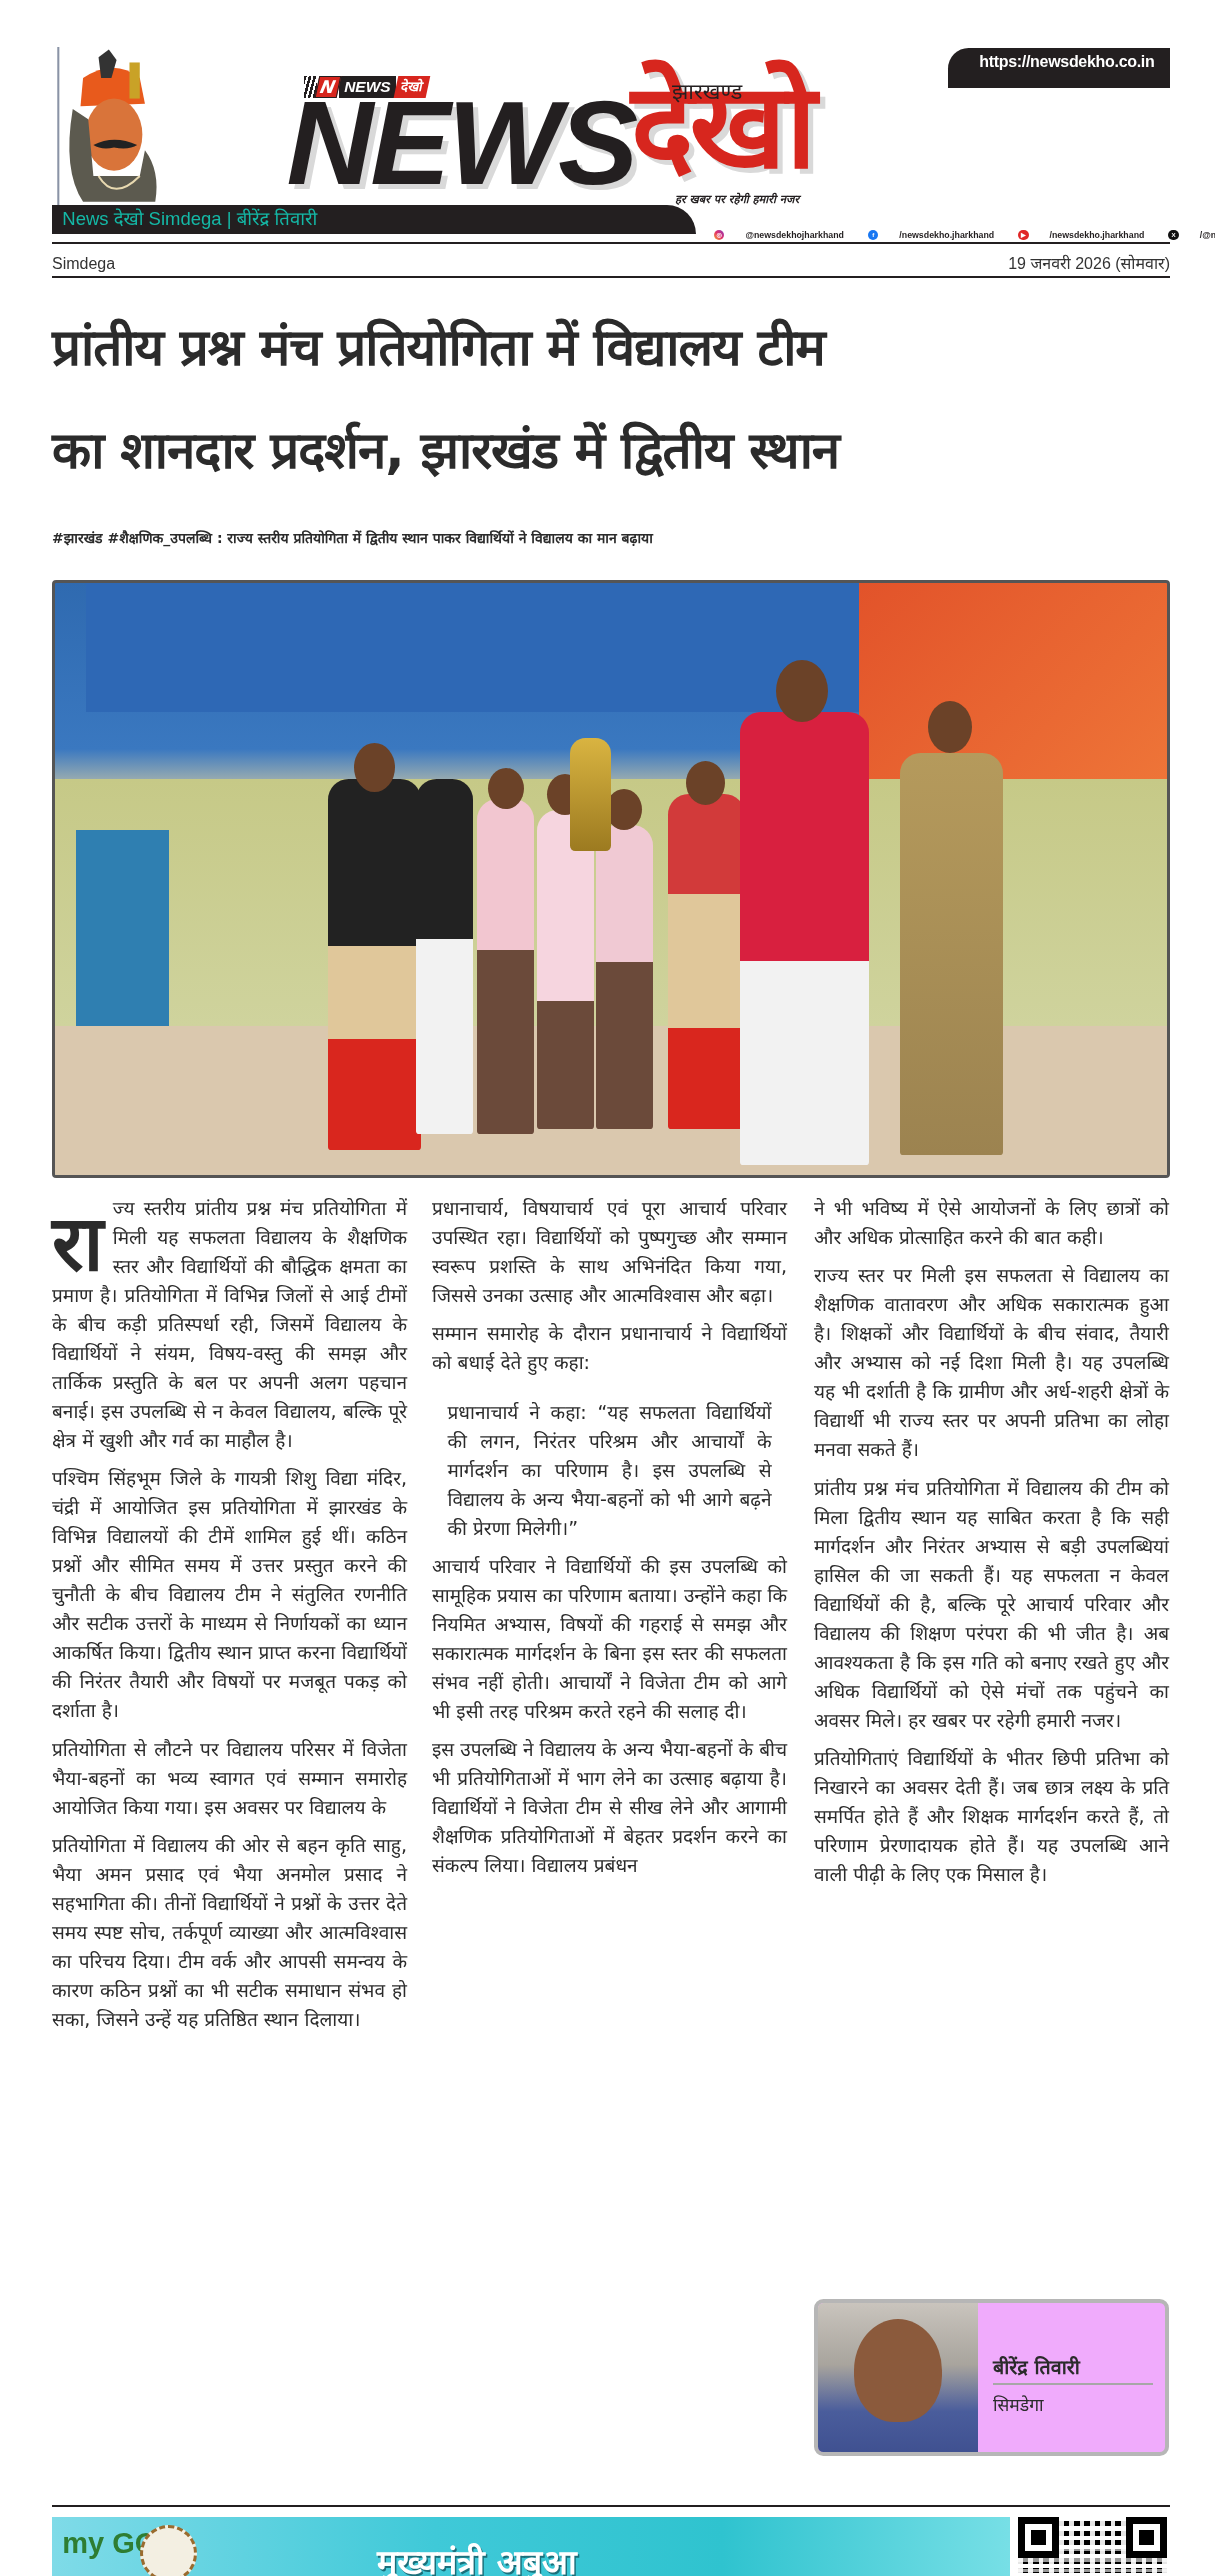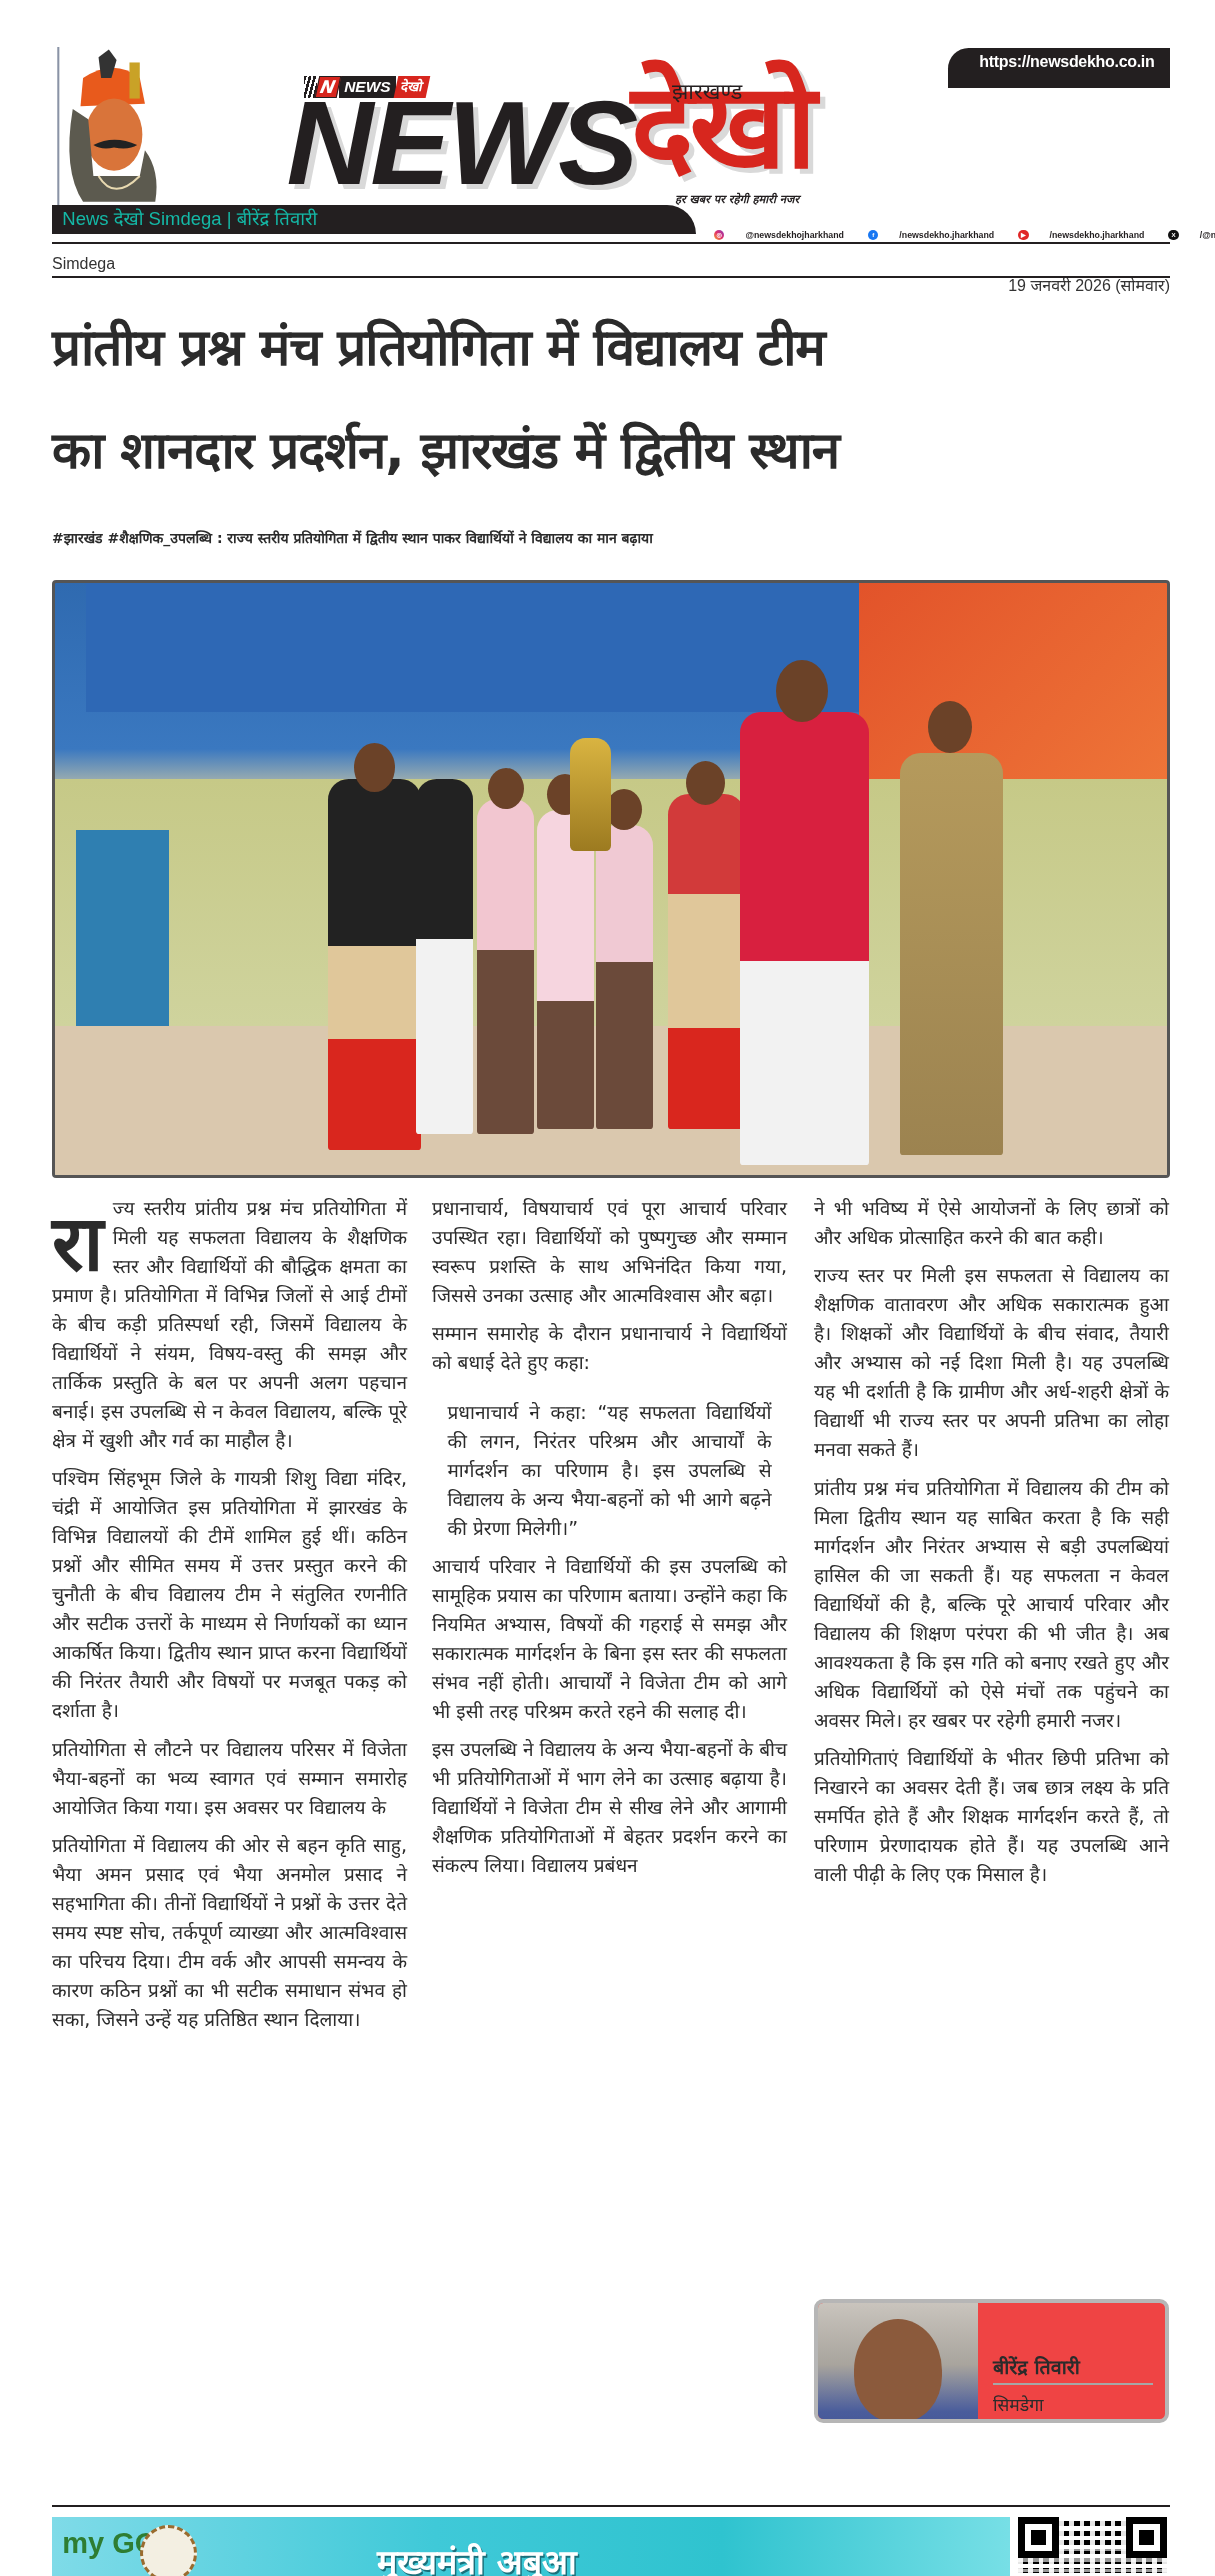--- a/index.html
+++ b/index.html
@@ -25,21 +25,21 @@
   .black-bar span{position:absolute;left:10.3px;top:0;color:#14b8a6;font-size:18.5px;line-height:28px;font-family:"Liberation Sans",sans-serif;}
   .socials{position:absolute;left:711px;top:228px;height:13.4px;display:flex;align-items:center;gap:21px;font-family:"Liberation Sans",sans-serif;font-weight:bold;font-size:8.8px;color:#231f20;}
   .soc-ico{width:10.3px;height:10.3px;border-radius:50%;display:inline-block;color:#fff;font-size:6.2px;line-height:10.3px;text-align:center;margin-left:3.1px;}
   .ico-ig{background:linear-gradient(45deg,#f9a62b,#e1306c,#8a3ab9);}
   .ico-fb{background:#1877f2;}
   .ico-yt{background:#e02626;}
   .ico-x{background:#111;}
   .rule-thin{position:absolute;left:52px;width:1118px;height:1.5px;background:#231f20;}
   .dateline{position:absolute;left:52px;top:252px;width:1118px;height:23px;font-size:16px;line-height:23px;color:#333;font-family:"Liberation Sans",sans-serif;}
   .dateline .loc{position:absolute;left:0;}
-  .dateline .date{position:absolute;right:0;margin-top:22px;}
+  .dateline .date{position:absolute;right:0;}
 
   
   .headline{position:absolute;left:52px;top:296px;width:1123px;font-weight:bold;font-size:51px;line-height:103px;color:#2b2b2b;letter-spacing:-1px;}
   .subhead{position:absolute;left:52px;top:524px;width:1123px;font-weight:bold;font-size:14px;line-height:29px;color:#2b2b2b;}
 
   
   .photo{position:absolute;left:52px;top:580px;width:1118px;height:598px;border:3.1px solid #555;border-radius:4.1px;overflow:hidden;
     background:linear-gradient(180deg,#2f6ab0 0%,#3a78c0 28%,#c9c6a8 36%,#d7d8a0 50%,#bfc79a 62%,#d7ccb5 78%,#e0d3bc 100%);}
   .photo .banner{position:absolute;left:31px;top:0;width:773px;height:129px;background:#2e68b5;}
   .photo .orange{position:absolute;left:804px;top:0;width:319px;height:268px;background:linear-gradient(135deg,#e2532a,#f07a3a);}
@@ -52,21 +52,21 @@
   
   .col{position:absolute;top:1194px;width:355px;font-size:19px;line-height:29px;color:#2b2b2b;text-align:justify;}
   .col p{margin-bottom:9.3px;}
   .col1{left:52px;}
   .col2{left:432px;}
   .col3{left:814px;}
   .dropcap{float:left;font-weight:bold;font-size:77px;line-height:67px;margin:15.5px 9.3px 0 0;color:#2b2b2b;}
   .quote{margin:20.6px 15.5px 20.6px 15.5px;}
 
   
-  .author{position:absolute;left:814px;top:2299px;width:355px;height:124px;background:#ef4444;border:4.1px solid #b6b6b6;border-radius:9.3px;overflow:hidden;}
+  .author{position:absolute;left:814px;top:2299px;width:355px;height:157px;background:#f0abfc;border:4.1px solid #b6b6b6;border-radius:9.3px;overflow:hidden;}
   .author .avatar{position:absolute;left:0;top:0;width:160px;height:155px;background:linear-gradient(180deg,#c9c4bd 0%,#a8a49d 40%,#4a5d9c 70%,#3e4f8f 100%);}
   .author .face{position:absolute;left:36px;top:15.5px;width:88px;height:103px;border-radius:50% 50% 45% 45%;background:#8b5a3c;}
   .author .name{position:absolute;left:175px;top:50px;font-weight:bold;font-size:19.6px;color:#2b2b2b;}
   .author .divider{position:absolute;left:175px;top:80px;width:160px;height:2.1px;background:#a7a7a7;}
   .author .place{position:absolute;left:175px;top:89px;font-size:17.5px;color:#2b2b2b;}
 
   
   .foot-rule{position:absolute;left:52px;top:2505px;width:1118px;height:1.5px;background:#231f20;}
   .ad{position:absolute;left:52px;top:2517px;width:958px;height:206px;overflow:hidden;
     background:linear-gradient(90deg,#7fdbe8 0%,#3fc9d8 40%,#2fc3cf 70%,#77dfe6 100%);}

